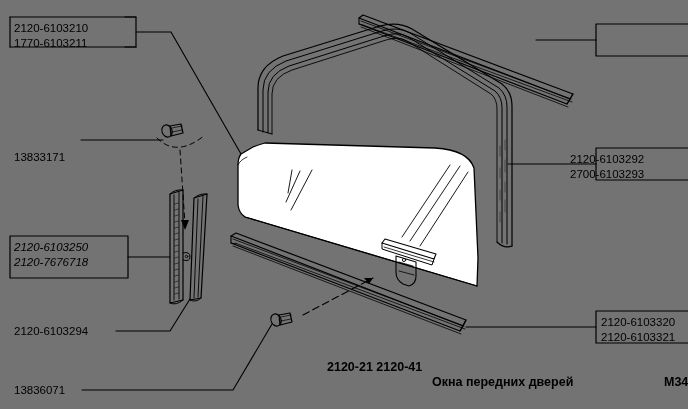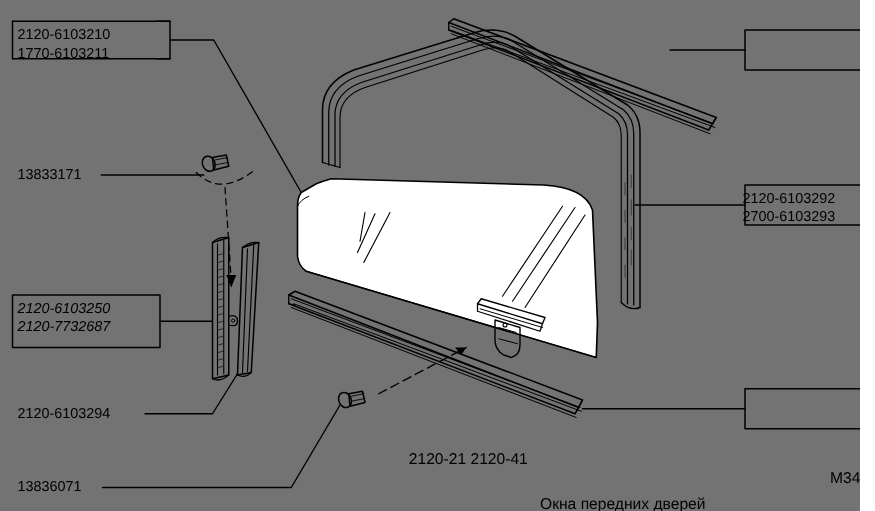--- a/index.html
+++ b/index.html
@@ -27,34 +27,33 @@
     font-size: 11.5px;
     color: #000000;
     line-height: 15px;
     white-space: nowrap;
     letter-spacing: 0px;
   }
   .callout .ln { display: block; }
   .title-block {
     position: absolute;
     font-family: "Liberation Sans", sans-serif;
-    font-weight: normal;
+    font-weight: bold;
     color: #000000;
   }
   .title-codes {
     left: 327px;
     top: 360px;
     font-size: 12.5px;
     line-height: 15.5px;
   }
   .title-name {
     left: 432px;
     top: 375px;
     font-size: 12.5px;
-    margin-top: 21px;
   }
   .title-mark {
     left: 651px;
     top: 375px;
     font-size: 12.5px;
     padding-left: 13px;
   }
 </style>
 </head>
 <body>
@@ -224,43 +223,47 @@
       </g>
 
     </g>
   </svg>
 
   <div class="callout" style="left:14px; top:21px;">
     <span class="ln">2120-6103210</span>
     <span class="ln">1770-6103211</span>
   </div>
 
-  <div class="callout" style="left:14px; top:133px;">
+  <div class="callout" style="left:14px; top:150px;">
     <span class="ln">13833171</span>
   </div>
 
   <div class="callout" style="left:14px; top:240px;font-style:italic;">
     <span class="ln">2120-6103250</span>
-    <span class="ln">2120-7732687</span>
+    <span class="ln">2120-7676718</span>
   </div>
 
   <div class="callout" style="left:14px; top:324px;">
     <span class="ln">2120-6103294</span>
   </div>
 
   <div class="callout" style="left:14px; top:383px;text-align:right;">
     <span class="ln">13836071</span>
   </div>
 
 
-  <div class="callout" style="left:570px; top:152px;margin-left:24px;">
+  <div class="callout" style="left:570px; top:152px;">
     <span class="ln">2120-6103292</span>
     <span class="ln">2700-6103293</span>
   </div>
 
+  <div class="callout" style="left:601px; top:315px;">
+    <span class="ln">2120-6103320</span>
+    <span class="ln">2120-6103321</span>
+  </div>
 
   <div class="title-block title-codes">
     <span class="ln">2120-21</span>
     <span class="ln">2120-41</span>
   </div>
   <div class="title-block title-name">Окна передних дверей</div>
   <div class="title-block title-mark">М340</div>
 
 </div>
 

